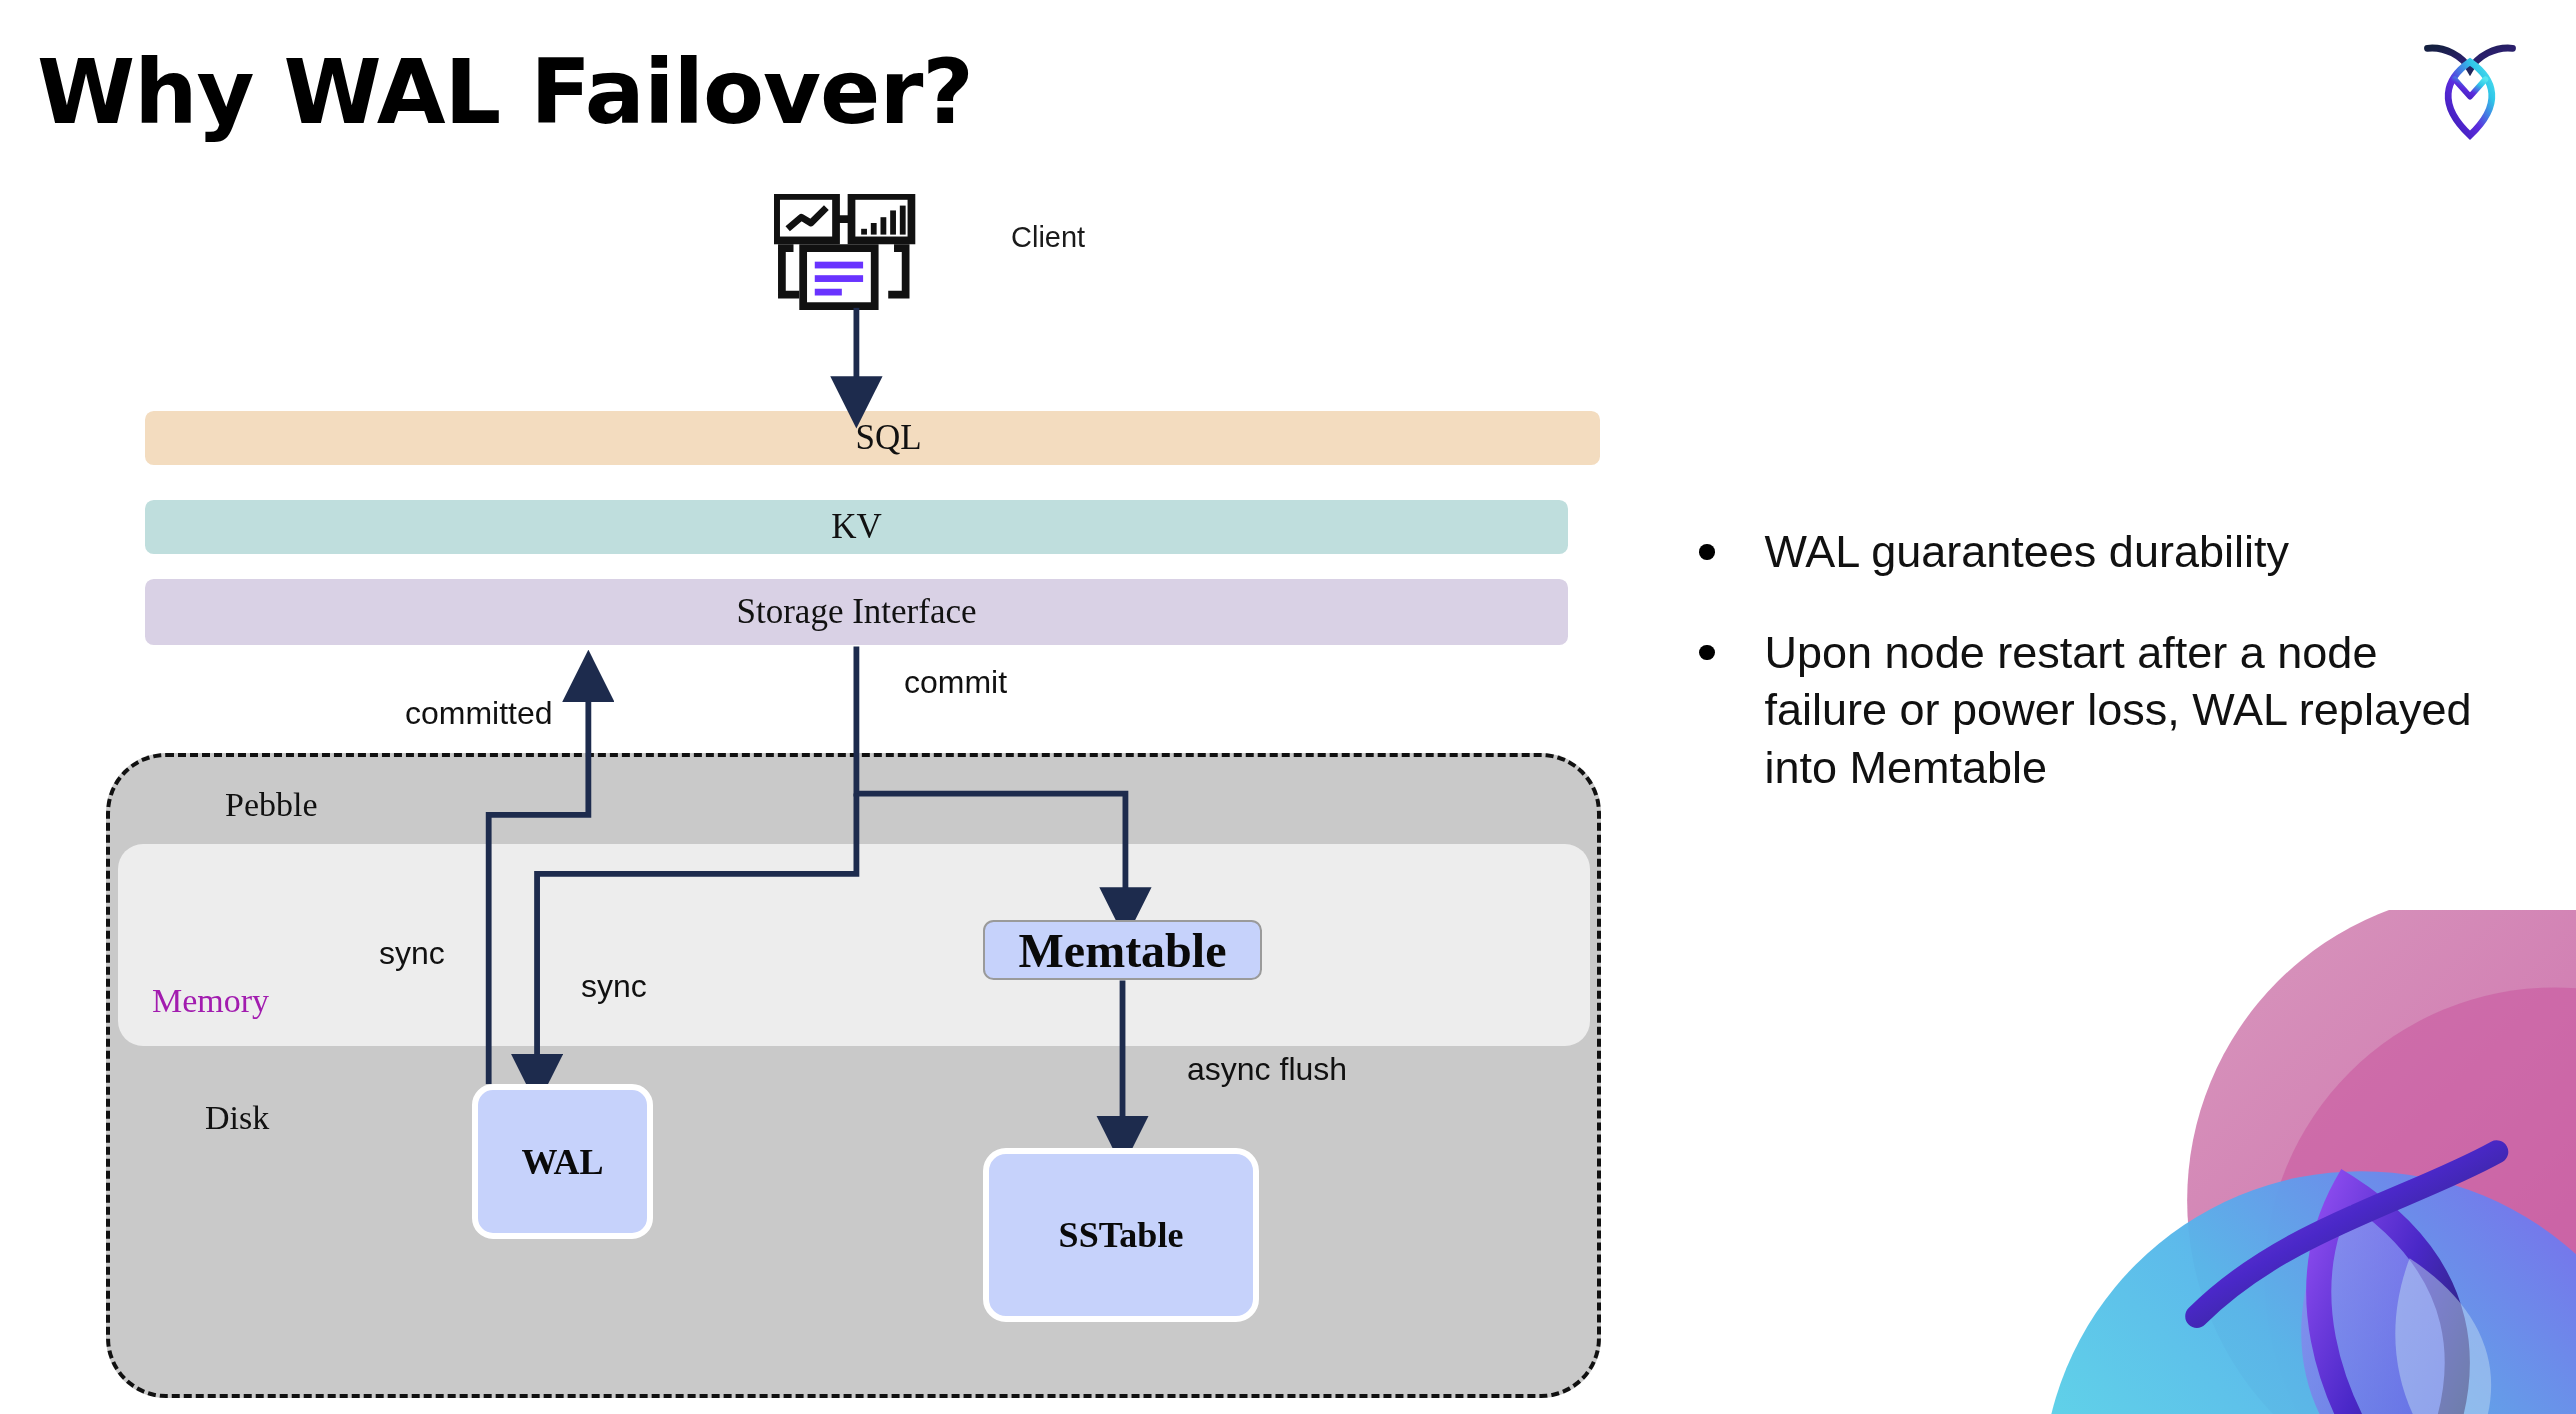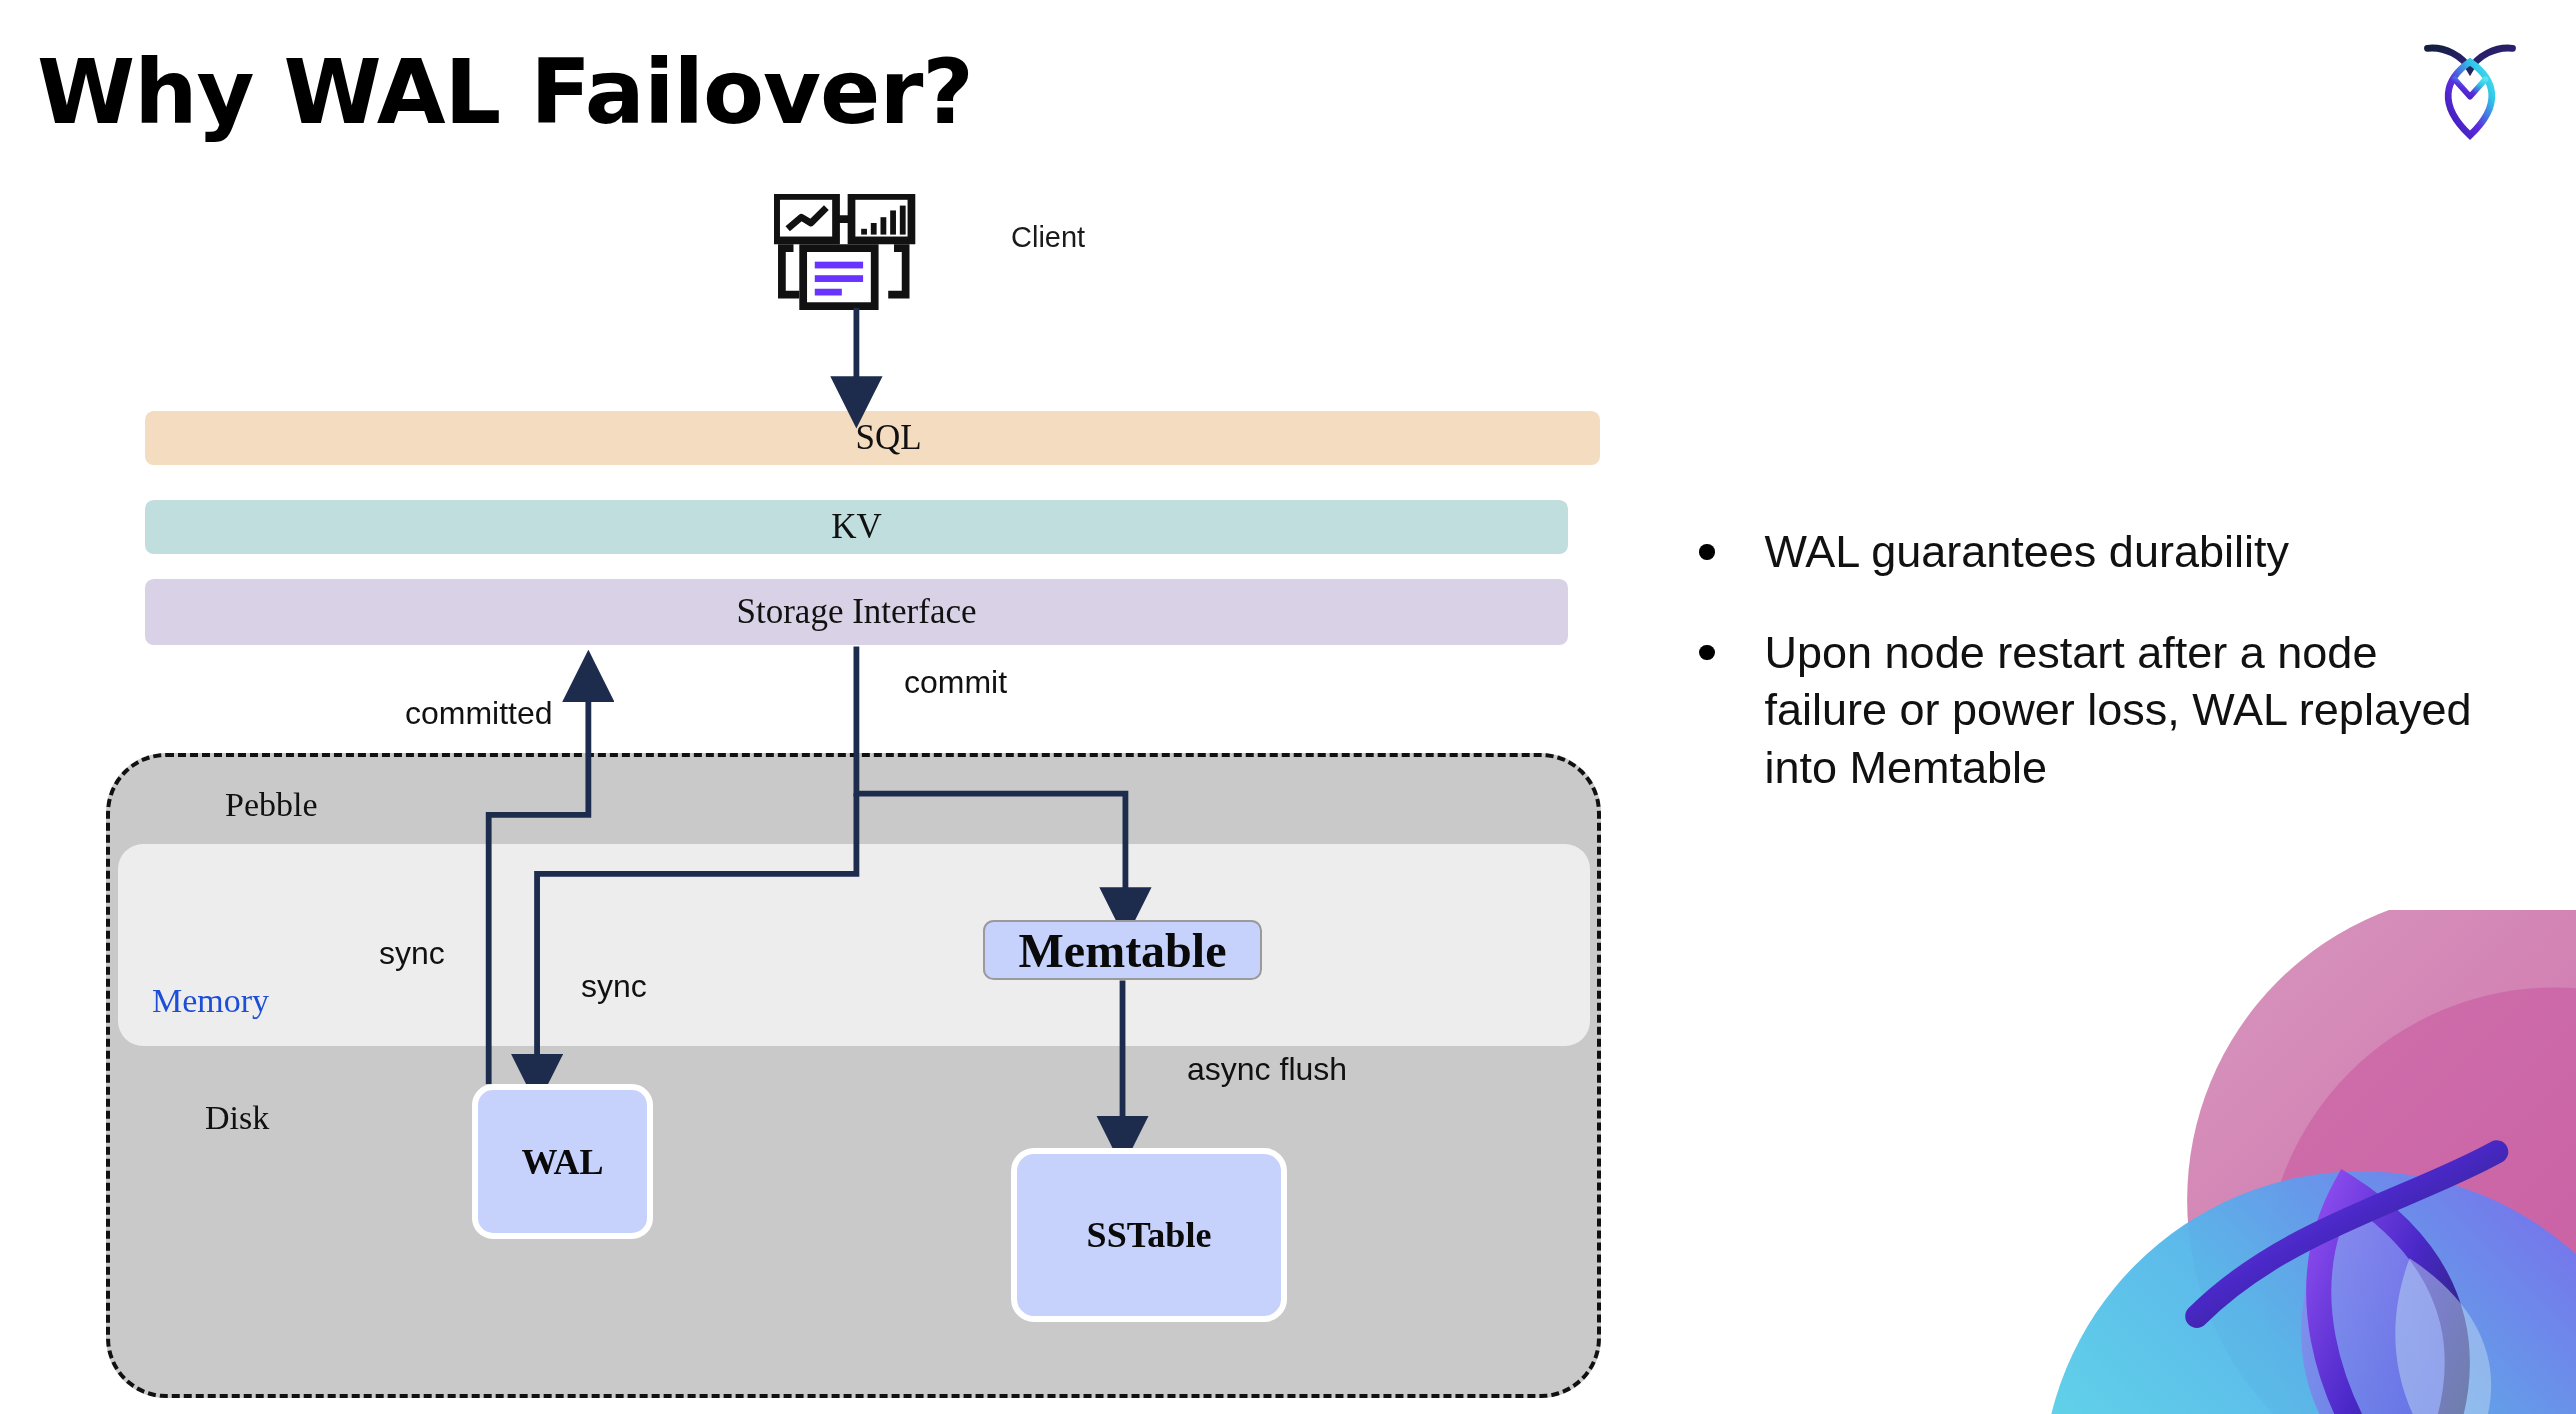--- a/index.html
+++ b/index.html
@@ -42,40 +42,40 @@
     background:#c9c9c9;border:4.8px dashed #111;border-radius:60px;
     box-sizing:border-box;
   }
   #memory-box{
     position:absolute;left:118px;top:844px;width:1472px;height:202px;
     background:#ededed;border-radius:25px;
   }
   #pebble-label{position:absolute;left:225px;top:786px;
     font-family:"Liberation Serif",serif;font-size:34px;color:#111;}
   #memory-label{position:absolute;left:152px;top:982px;
-    font-family:"Liberation Serif",serif;font-size:34px;color:#1d4ed8;}
+    font-family:"Liberation Serif",serif;font-size:34px;color:#a21caf;}
   #disk-label{position:absolute;left:205px;top:1099px;
     font-family:"Liberation Serif",serif;font-size:34px;color:#111;}
 
   
   .node-box{
     position:absolute;display:flex;align-items:center;justify-content:center;
     background:#c6d2fb;font-family:"Liberation Serif",serif;font-weight:bold;
     color:#0a0a0a;box-sizing:border-box;
   }
   #node-memtable{
     left:983px;top:920px;width:279px;height:60px;border-radius:10.6px;
     border:2.9px solid #9a9a9a;font-size:48px;
   }
   #node-wal{
     left:472px;top:1084px;width:181px;height:155px;border-radius:21px;
     border:6.8px solid #ffffff;font-size:36px;
   }
   #node-sstable{
-    left:1011px;top:1148px;width:276px;height:174px;border-radius:23px;
+    left:983px;top:1148px;width:276px;height:174px;border-radius:23px;
     border:6.8px solid #ffffff;font-size:36px;
   }
 
   
   .flow-label{position:absolute;font-family:"Liberation Sans",sans-serif;
     font-size:32px;color:#111;white-space:nowrap;}
   #label-committed{left:405px;top:695px;}
   #label-commit{left:904px;top:664px;text-align:center;}
   #label-sync-left{left:379px;top:935px;}
   #label-sync-right{left:581px;top:968px;}

